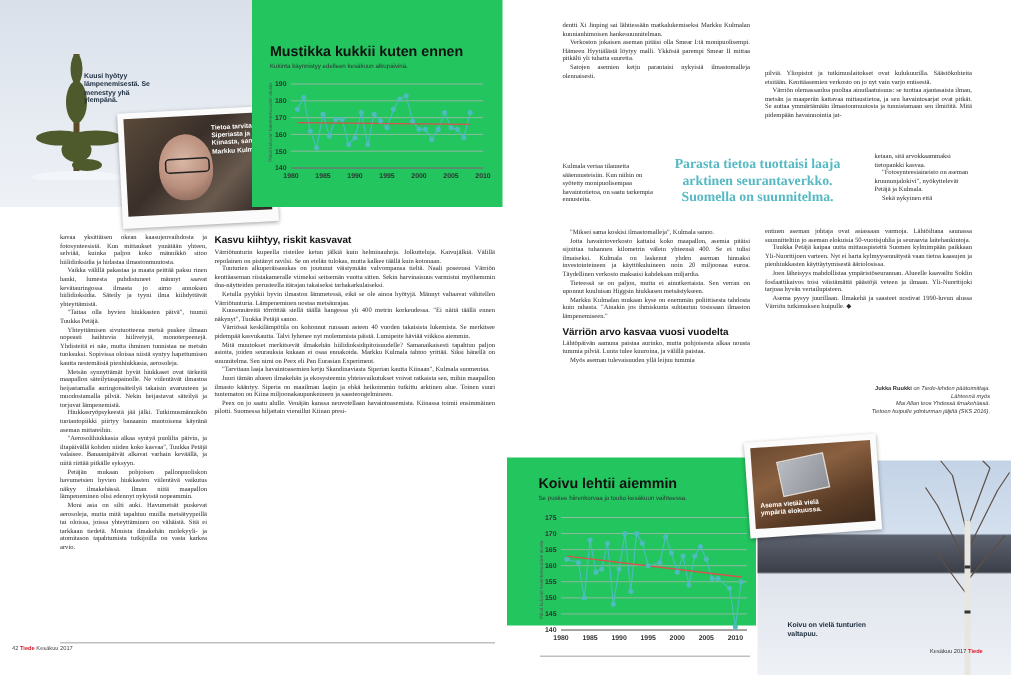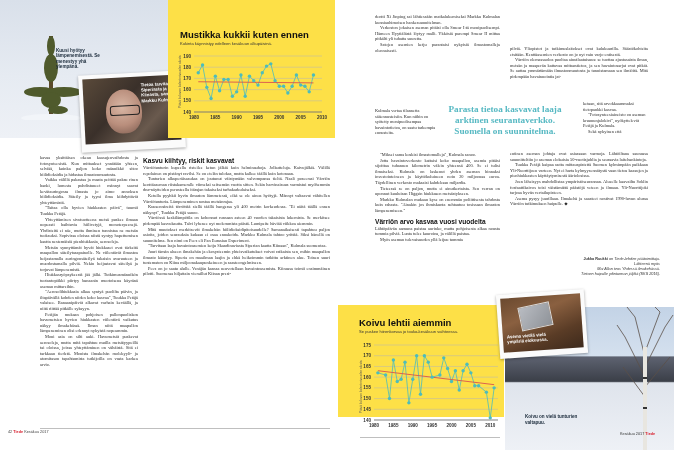--- a/index.html
+++ b/index.html
@@ -12,21 +12,21 @@
   #spruce-caption { left:56px; top:48px; width:46px; font-size:4.6px; line-height:5.4px; font-weight:bold; color:#1a2a3a; font-family:"Liberation Sans", sans-serif; }
 
   
   #portrait { left:80px; top:73px; width:104px; height:77px; background:#fbfbfb; transform:rotate(-3deg); box-shadow:0 1px 3px rgba(0,0,0,0.35); }
   #portrait-img { left:4px; top:4px; width:96px; height:65px; background:linear-gradient(135deg,#5a4a3a 0%,#3a302a 40%,#6a5a4e 70%,#2b2522 100%); overflow:hidden; }
   #portrait-face { left:22px; top:12px; width:36px; height:44px; border-radius:50% 50% 45% 45%; background:radial-gradient(circle at 45% 40%,#d9b7a5 0%,#b98e7c 55%,#7a5a4e 100%); }
   #portrait-glasses { left:26px; top:28px; width:28px; height:8px; border:1.2px solid #222; border-radius:3px; }
   #portrait-caption { left:58px; top:6px; width:38px; font-size:4.4px; line-height:5.2px; color:#fff; font-weight:bold; font-family:"Liberation Sans", sans-serif; }
 
   
-  .panel { background:#fde047; }
+  .panel { background:#22c55e; }
   #chart1-panel { left:168px; top:0; width:167px; height:138px; }
   #chart2-panel { left:338px; top:305px; width:166px; height:112px; }
   .chart-title { font-family:"Liberation Sans", sans-serif; font-weight:bold; color:#111; }
   .chart-sub { font-family:"Liberation Sans", sans-serif; color:#333; }
   .chart-ylabel { font-family:"Liberation Sans", sans-serif; font-size:3.2px; color:#555; transform:rotate(-90deg); transform-origin:left top; white-space:nowrap; }
   svg text { font-family:"Liberation Sans", sans-serif; }
 
   
   .col { font-size:4.4px; line-height:5.6px; text-align:justify; color:#2a2a2a; }
   .col p { margin:0; text-indent:5px; }
@@ -189,21 +189,21 @@
       <p>Tieteessä se on paljon, mutta ei ainutkertaista. Sen verran on uponnut kuuluisan Higgsin hiukkasen metsästykseen.</p>
       <p>Markku Kulmalan mukaan kyse on enemmän poliittisesta tahdosta kuin rahasta. "Ainakin jos ihmiskunta suhtautuu tosissaan ilmaston lämpenemiseen."</p>
     </div>
   <h3 style="margin-top:4px;">Värriön arvo kasvaa vuosi vuodelta</h3>
   <div id="rcol1after">
       <p class="noind">Lähtöpäivän aamuna paistaa aurinko, mutta pohjoisesta alkaa nousta tummia pilviä. Lunta tulee kuuroina, ja välillä paistaa.</p>
       <p>Myös aseman tulevaisuuden yllä leijuu tummia</p>
     </div>
 </div>
 
-<div class="abs" id="pullquote">Parasta tietoa kasvavat laaja arktinen seurantaverkko. Suomella on suunnitelma.</div>
+<div class="abs" id="pullquote">Parasta tietoa tuottaisi laaja arktinen seurantaverkko. Suomella on suunnitelma.</div>
 
 <div class="abs col" style="left:510px;top:46px;width:138px;">
   <div id="rcol2top">
       <p class="noind">pilviä. Yliopistot ja tutkimuslaitokset ovat kulukuurilla. Säästökohteita etsitään. Kenttäasemien verkosto on jo nyt vain varjo entisestä.</p>
       <p>Värriön olemassaoloa puoltaa ainutlaatuisuus: se tuottaa ajantasaista ilman, metsän ja maaperän kattavaa mittaustietoa, ja sen havaintosarjat ovat pitkät. Se auttaa ymmärtämään ilmastonmuutosta ja tunnistamaan sen ilmiöitä. Mitä pidempään havainnointia jat-</p>
     </div>
 </div>
 <div class="abs col" style="left:583px;top:101px;width:64px;text-align:left;">
   <div id="rcol2narrow">
       <p class="noind">ketaan, sitä arvokkaammaksi tietopankki kasvaa.</p>

